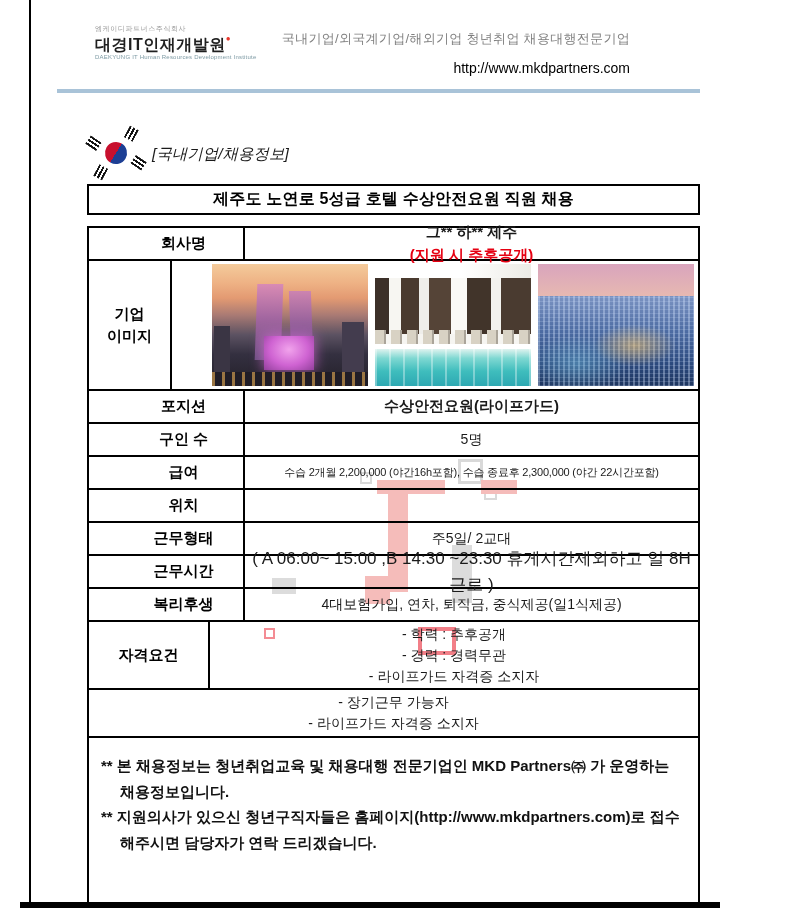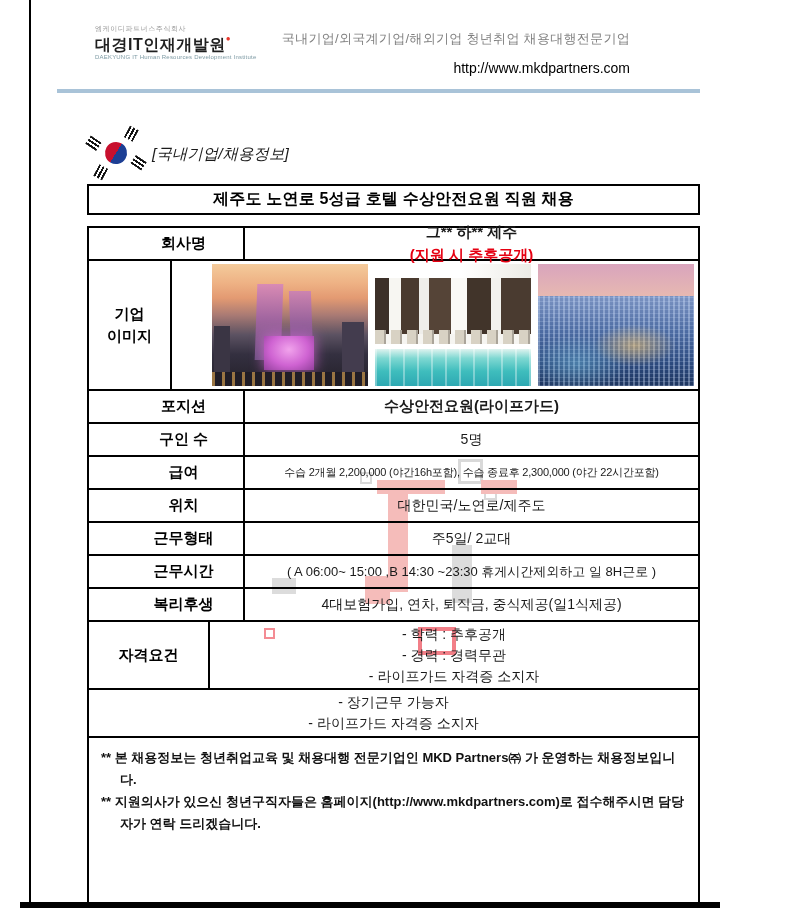--- a/index.html
+++ b/index.html
@@ -56,21 +56,21 @@
             text-align:center; line-height:1.5; }
   .tvalue { flex:1; display:flex; flex-direction:column; align-items:center; justify-content:center;
             font-size:14px; color:#1a1a1a; text-align:center; line-height:1.5; padding:0 6px; }
   .h-std { height:33px;padding-left:35px; }
   .h-img { height:130px;gap:36px; }
   .h-3l  { height:68px; }
   .h-2l  { height:48px; }
   .bold-val { font-weight:bold; font-size:15px; }
   .red-text { color:#e60012; font-weight:bold; margin-left:0; }
   .salary-val { font-size:11px; letter-spacing:-0.2px; }
-  .worktime-val { font-size:13px; }
+  .worktime-val { font-size:17px; }
 
   
   .photo-strip { flex-direction:row; gap:7px; padding:3px 4px; }
   .photo { width:156px; height:122px; position:relative; overflow:hidden; flex:0 0 auto; }
   .ph1 { background:linear-gradient(180deg,#f4cb9b 0%,#eeb184 16%,#e39a72 28%,#a97a74 42%,#5c5262 58%,#343040 74%,#232029 100%); }
   .ph1-t1 { position:absolute; left:44px; top:20px; width:26px; height:76px;
             background:linear-gradient(180deg,#d98bb4 0%,#a266a0 45%,#6b4f7e 100%); transform:skewX(-2deg); }
   .ph1-t2 { position:absolute; left:78px; top:27px; width:22px; height:64px;
             background:linear-gradient(180deg,#cd84b0 0%,#96619b 50%,#604a78 100%); transform:skewX(2deg); }
   .ph1-b1 { position:absolute; left:2px;  top:62px; width:16px; height:46px; background:#3a3544; }
@@ -93,22 +93,22 @@
                          linear-gradient(180deg,#dff3ef 0%,#7fd8d2 25%,#3fbdbd 60%,#2da8b2 100%); }
   .ph3 { background:linear-gradient(180deg,#d9a4bd 0%,#eec3ab 40%,#b8c4dc 75%,#8aa3cc 100%); }
   .ph3-city { position:absolute; top:32px; left:0; width:100%; height:90px;
               background:radial-gradient(ellipse at 62% 55%, rgba(250,200,110,0.55) 0%, rgba(250,200,110,0) 30%),
                          radial-gradient(ellipse at 25% 75%, rgba(120,200,230,0.40) 0%, rgba(120,200,230,0) 30%),
                          repeating-linear-gradient(90deg, rgba(215,230,255,0.35) 0 2px, rgba(0,0,0,0) 2px 5px),
                          repeating-linear-gradient(0deg, rgba(215,230,255,0.18) 0 1px, rgba(0,0,0,0) 1px 4px),
                          linear-gradient(180deg,#7b93c2 0%,#4c6ba2 40%,#2c4a7e 75%,#1e355f 100%); }
 
   
-  .notes-row { flex:1 1 auto; border-bottom:none; display:block; padding:9px 12px;
-               font-size:13px; font-weight:bold; color:#111; line-height:1.7; }
+  .notes-row { flex:1 1 auto; border-bottom:none; display:block; padding:15px 12px;
+               font-size:15px; font-weight:bold; color:#111; line-height:1.7; }
   .note { padding-left:19px; text-indent:-19px; }
 </style>
 </head>
 <body>
 
 <div class="page">
 
   <div class="frame-left"></div>
   <div class="frame-right"></div>
   <div class="frame-bottom"></div>
@@ -193,21 +193,20 @@
       <div class="tvalue">5명</div>
     </div>
 
     <div class="trow h-std">
       <div class="tlabel">급여</div>
       <div class="tvalue salary-val">수습 2개월 2,200,000 (야간16h포함), 수습 종료후 2,300,000 (야간 22시간포함)</div>
     </div>
 
     <div class="trow h-std">
       <div class="tlabel">위치</div>
-      <div class="tvalue">대한민국/노연로/제주도</div>
     </div>
 
     <div class="trow h-std">
       <div class="tlabel">근무형태</div>
       <div class="tvalue">주5일/ 2교대</div>
     </div>
 
     <div class="trow h-std">
       <div class="tlabel">근무시간</div>
       <div class="tvalue worktime-val">( A 06:00~ 15:00 ,B 14:30 ~23:30  휴게시간제외하고 일 8H근로 )</div>

